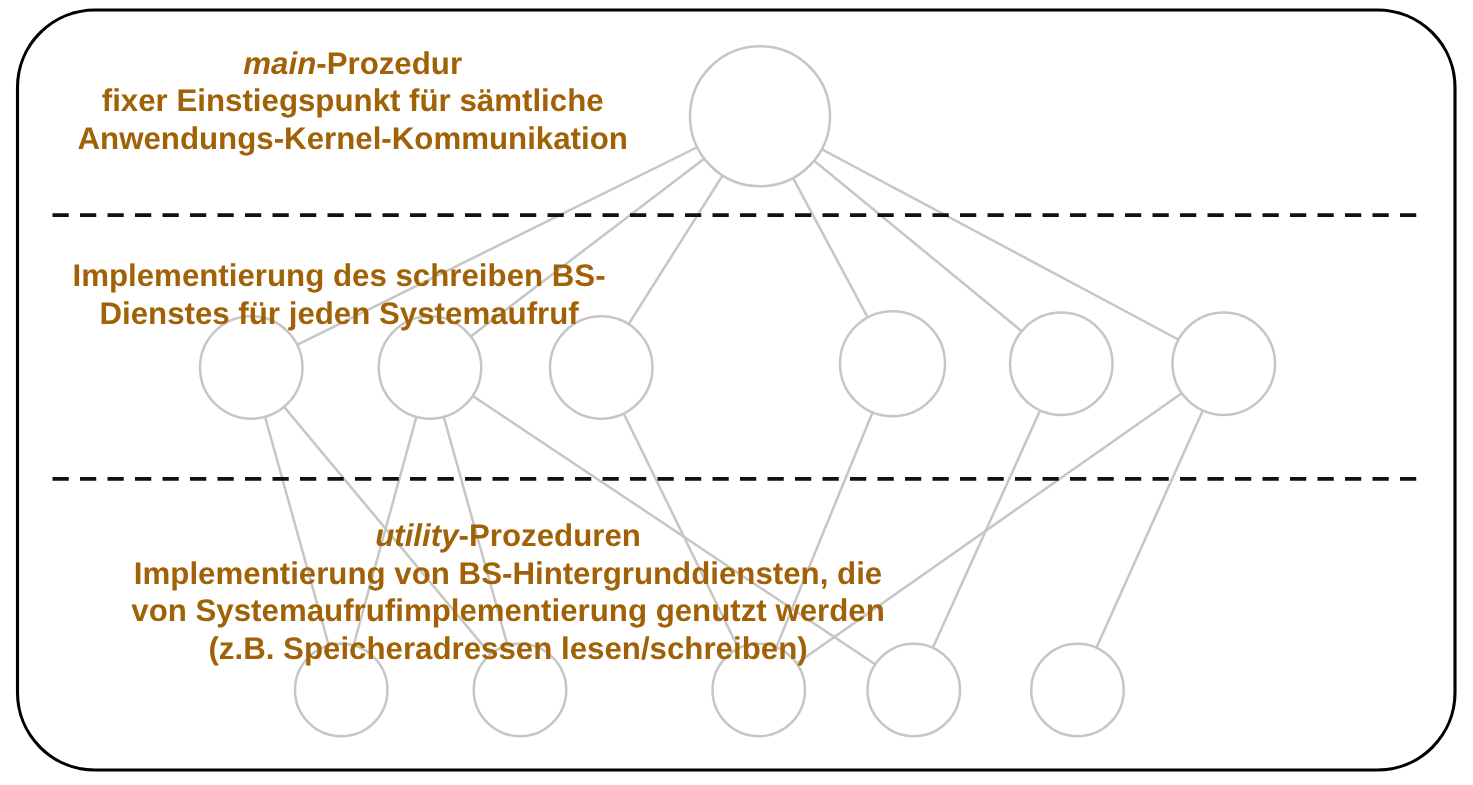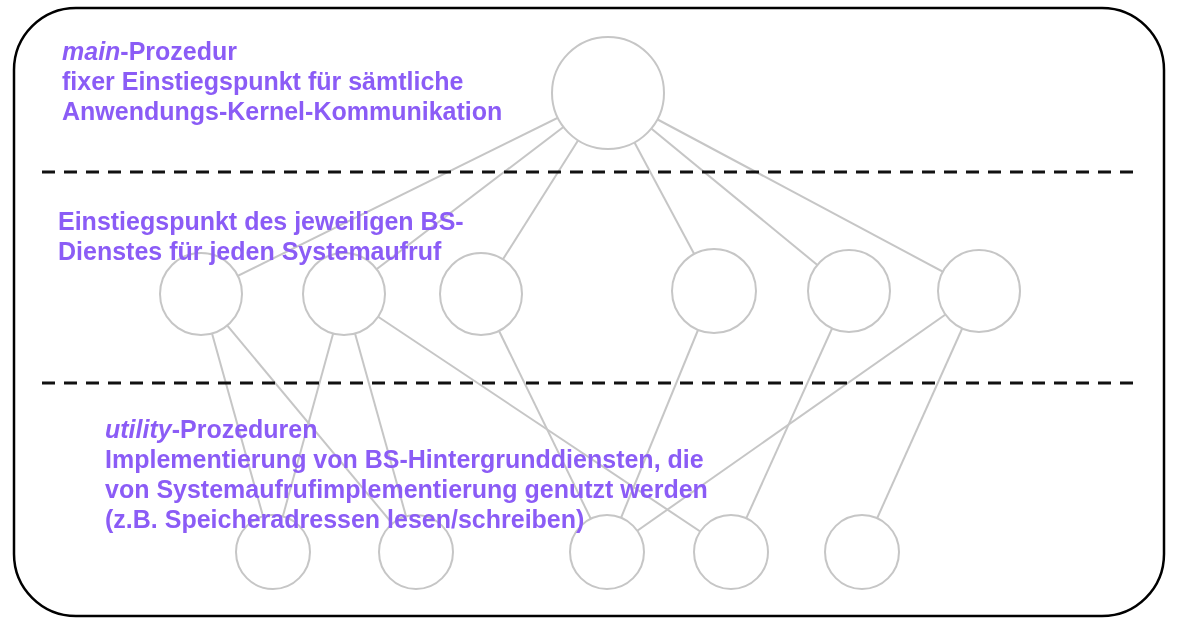--- a/index.html
+++ b/index.html
@@ -7,24 +7,25 @@
     position: relative;
     width: 1178px;
     height: 628px;
     background: #ffffff;
     font-family: "Liberation Sans", sans-serif;
     overflow: hidden;
   }
   svg.canvas { position: absolute; left: 0; top: 0; }
   .layer-label {
     position: absolute;
-    color: #8b5cf6;
+    color: #a16207;
     font-size: 25px;
     line-height: 30px;
     white-space: nowrap;
+    text-align: center;
   }
   .layer-label .t-em   { font-weight: bold; font-style: italic; }
   .layer-label .t-bold { font-weight: bold; }
   .desc-line { font-weight: bold; }
   #label-main    { left: 62px; top: 36px;  }
   #label-handler { left: 58px; top: 206px; }
   #label-utility { left: 58px; top: 414px; margin-left: 47px; }
 </style>
 </head>
 <body>
@@ -71,21 +72,21 @@
     <rect id="outer-border" fill="none" stroke="#000000" x="14" y="8" width="1150" height="608" rx="62" ry="62" stroke-width="2.5"></rect>
   </svg>
 
   <div class="layer-label" id="label-main">
     <div><span class="t-em">main</span><span class="t-bold">-Prozedur</span></div>
     <div class="desc-line">fixer Einstiegspunkt für sämtliche</div>
     <div class="desc-line">Anwendungs-Kernel-Kommunikation</div>
   </div>
 
   <div class="layer-label" id="label-handler">
-    <div class="desc-line">Einstiegspunkt des jeweiligen BS-</div>
+    <div class="desc-line">Implementierung des schreiben BS-</div>
     <div class="desc-line">Dienstes für jeden Systemaufruf</div>
   </div>
 
   <div class="layer-label" id="label-utility">
     <div><span class="t-em">utility</span><span class="t-bold">-Prozeduren</span></div>
     <div class="desc-line">Implementierung von BS-Hintergrunddiensten, die</div>
     <div class="desc-line">von Systemaufrufimplementierung genutzt werden</div>
     <div class="desc-line">(z.B. Speicheradressen lesen/schreiben)</div>
   </div>
 

